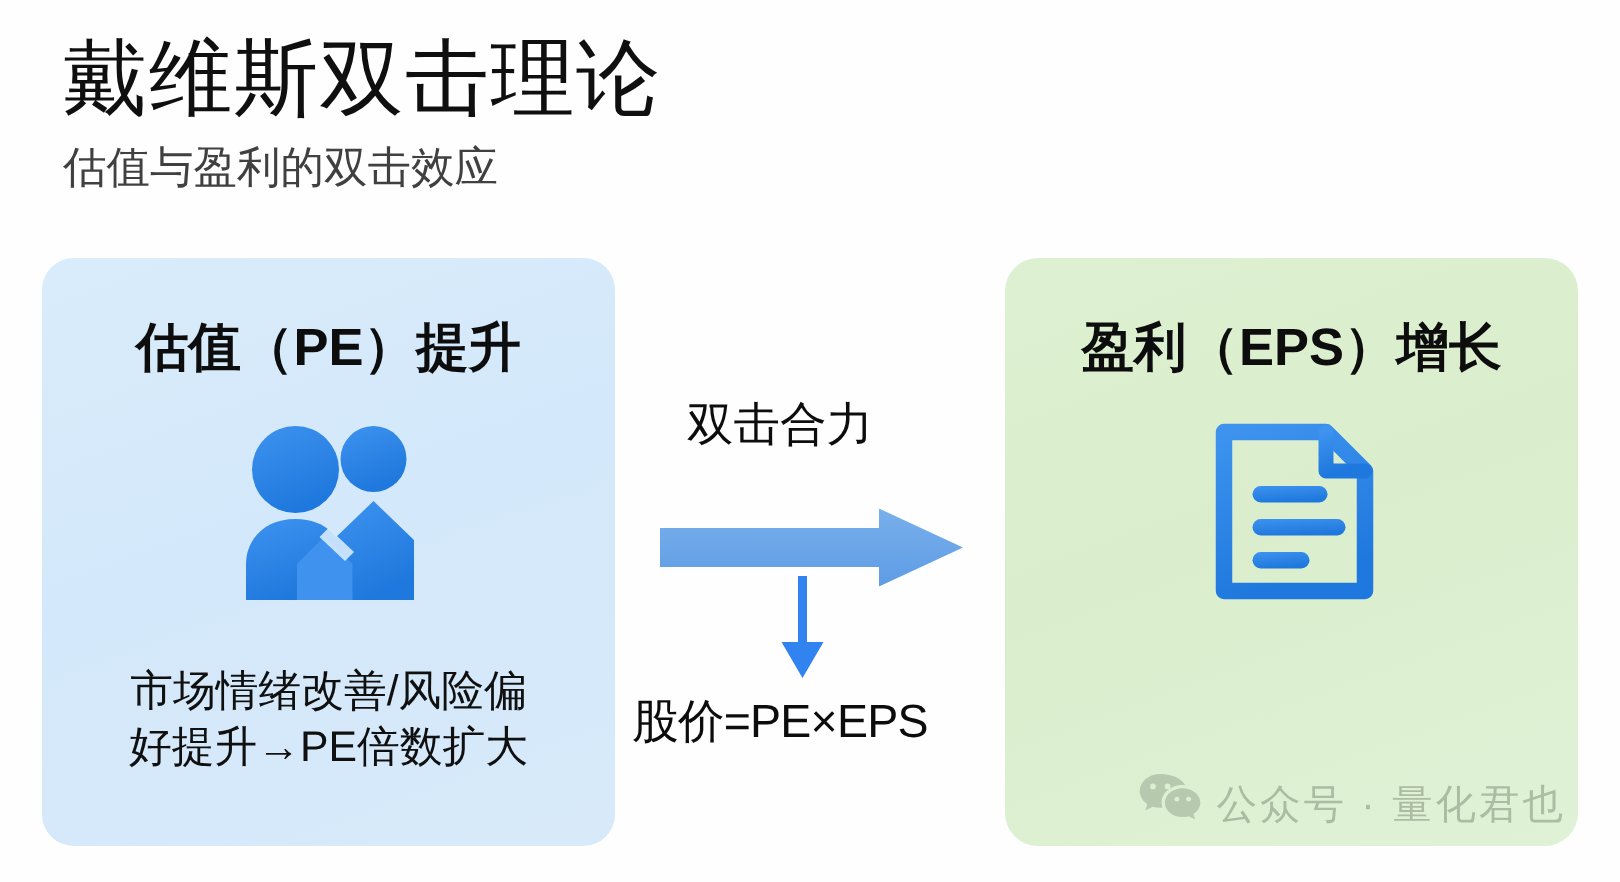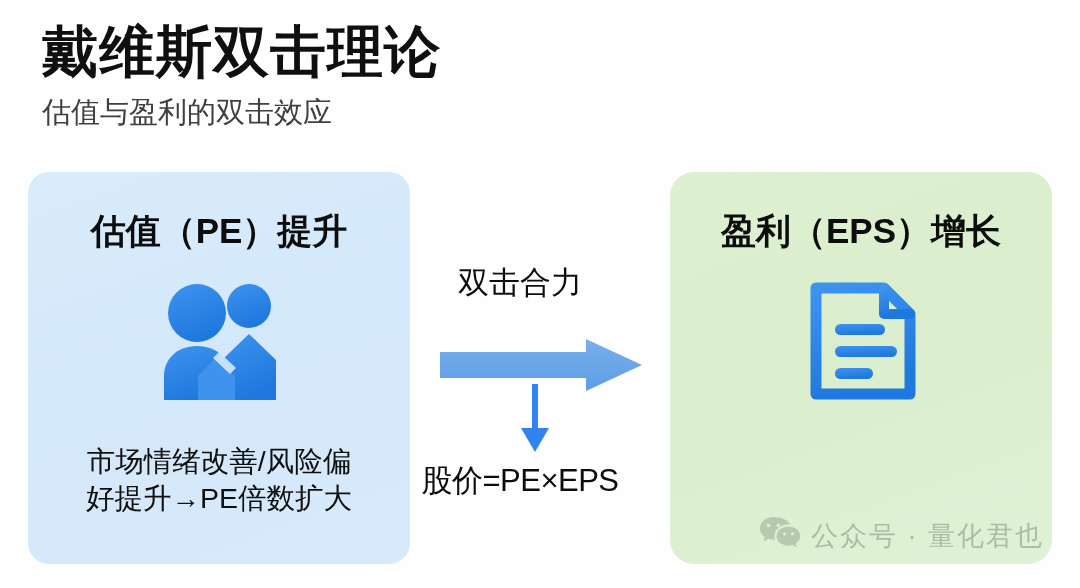--- a/index.html
+++ b/index.html
@@ -22,21 +22,21 @@
 
   
   .header {
     position: absolute;
     left: 42px;
     top: 18px;
     width: 620px;
   }
   .page-title {
     font-size: 56px;
-    font-weight: 700;
+    font-weight: 400;
     color: #0f0f0f;
     letter-spacing: 1px;
     line-height: 1.22;
     white-space: nowrap;
   }
   .page-subtitle {
     font-size: 29px;
     font-weight: 400;
     color: #404040;
     line-height: 1.3;
@@ -54,21 +54,20 @@
     overflow: hidden;
   }
   .card-left {
     left: 28px;
     background: linear-gradient(160deg, #d9ecfb 0%, #d3e8fa 45%, #d8eafa 100%);
     border-radius: 21px;
   }
   .card-right {
     left: 670px;
     background: linear-gradient(160deg, #ddf1d2 0%, #daeecd 45%, #dff2d6 100%);
-    border-radius: 24px;
   }
 
   .card-title {
     position: absolute;
     top: 36px;
     left: 0;
     width: 100%;
     text-align: center;
     font-size: 35px;
     font-weight: 700;

